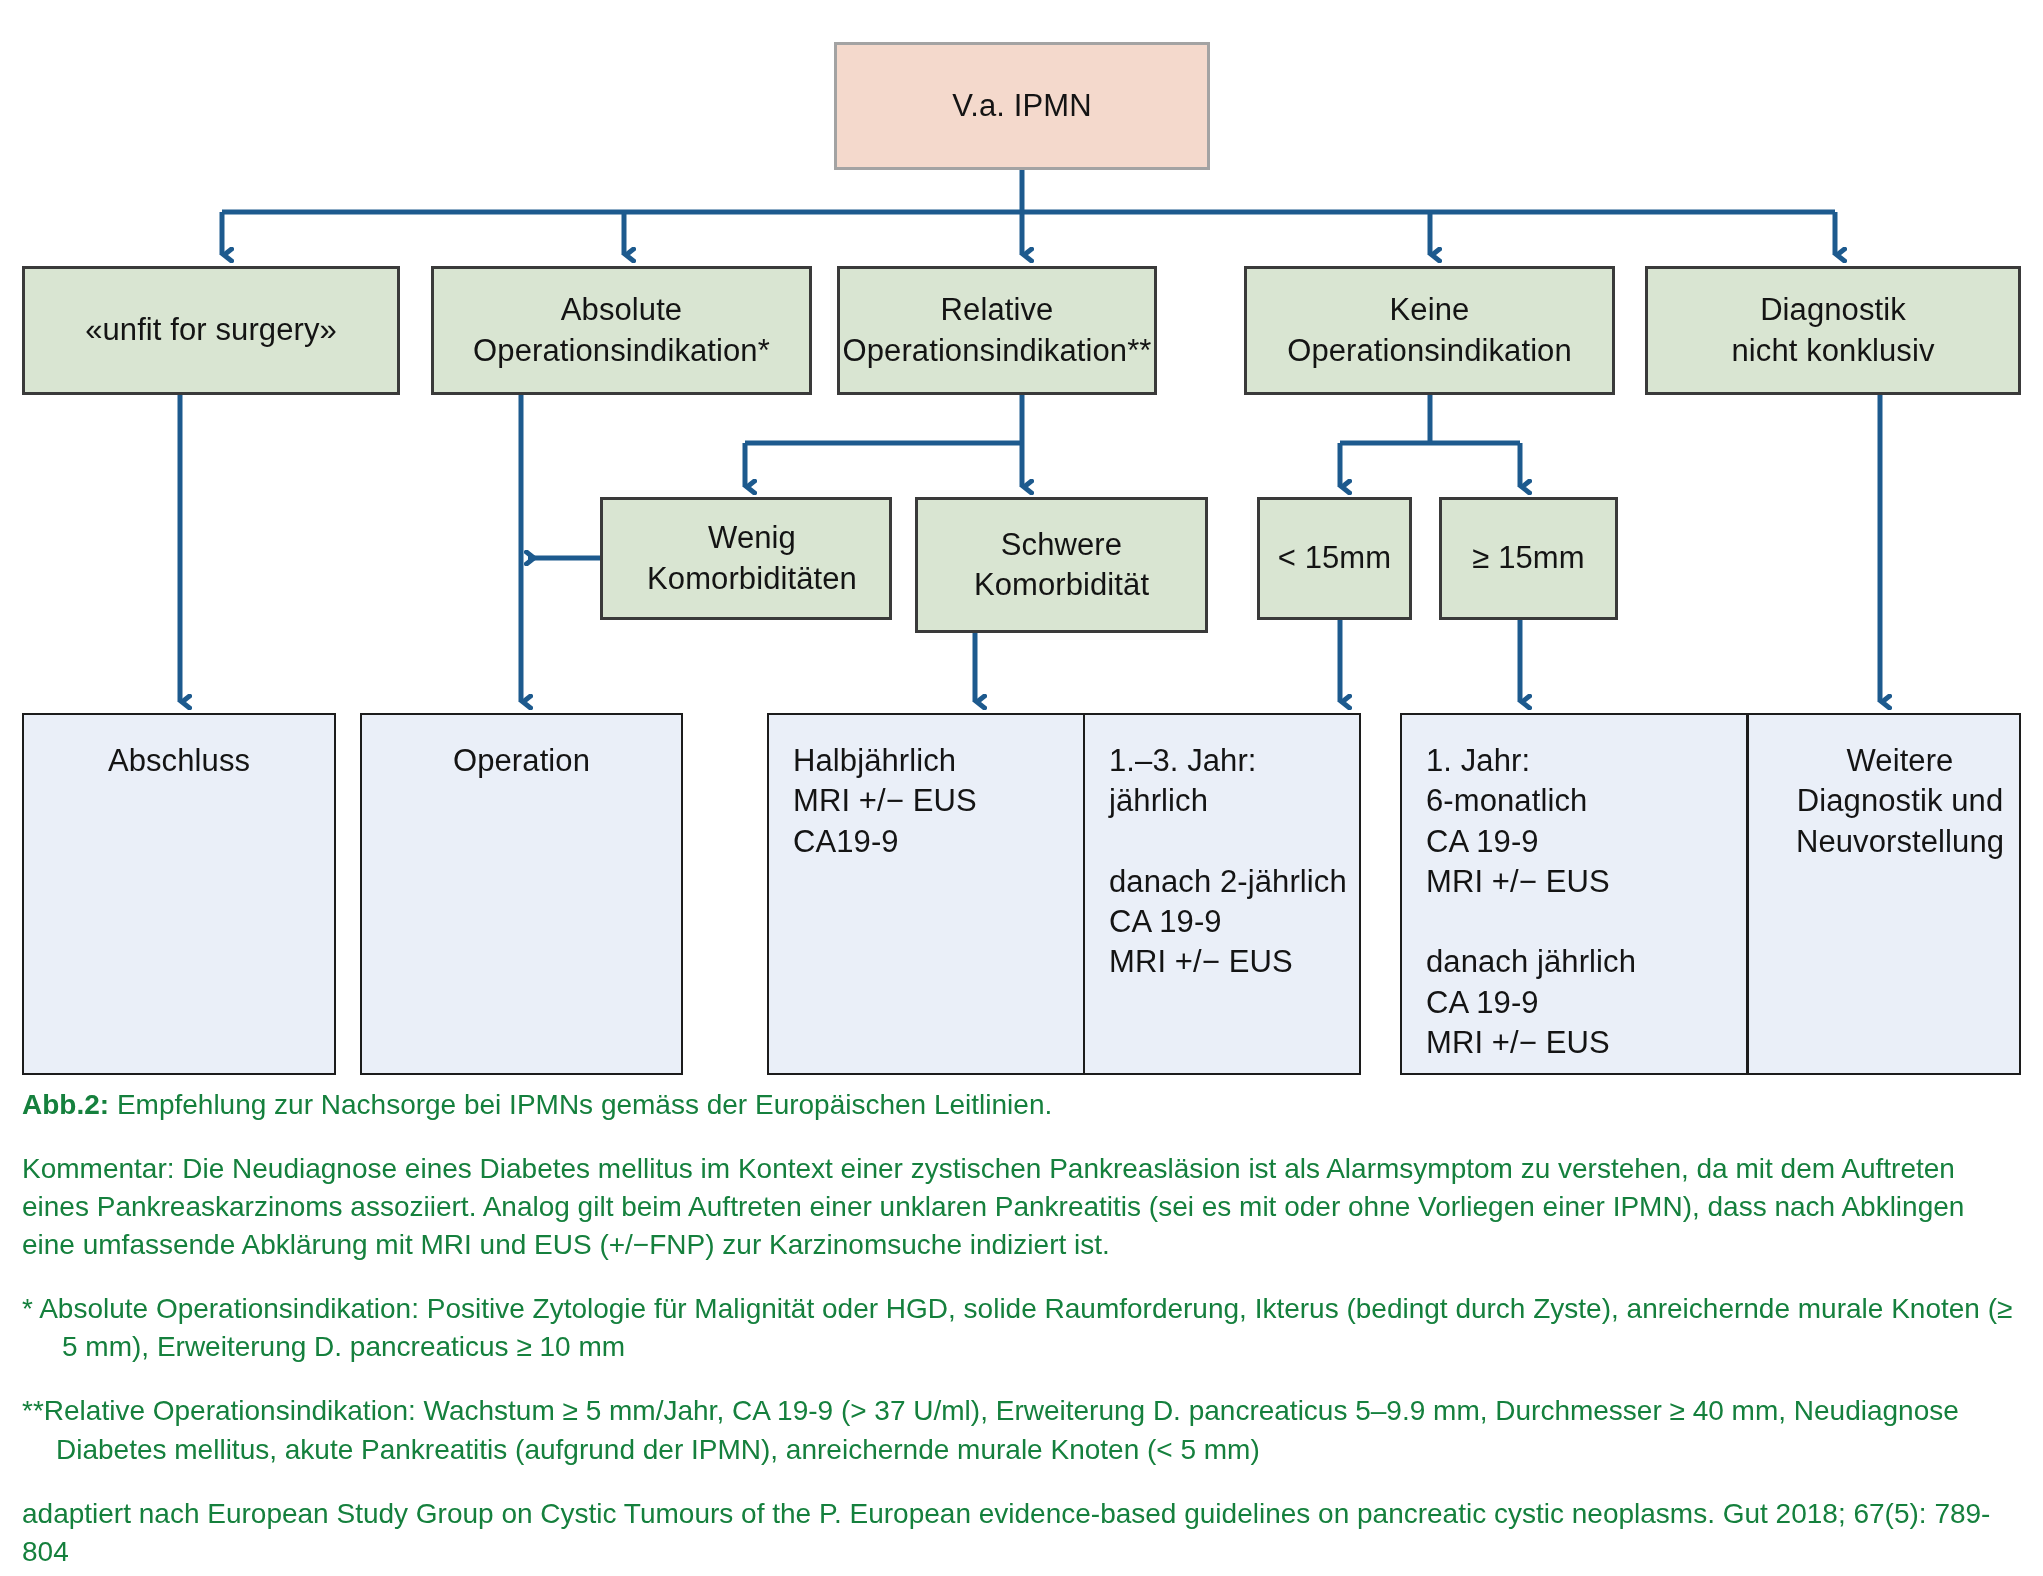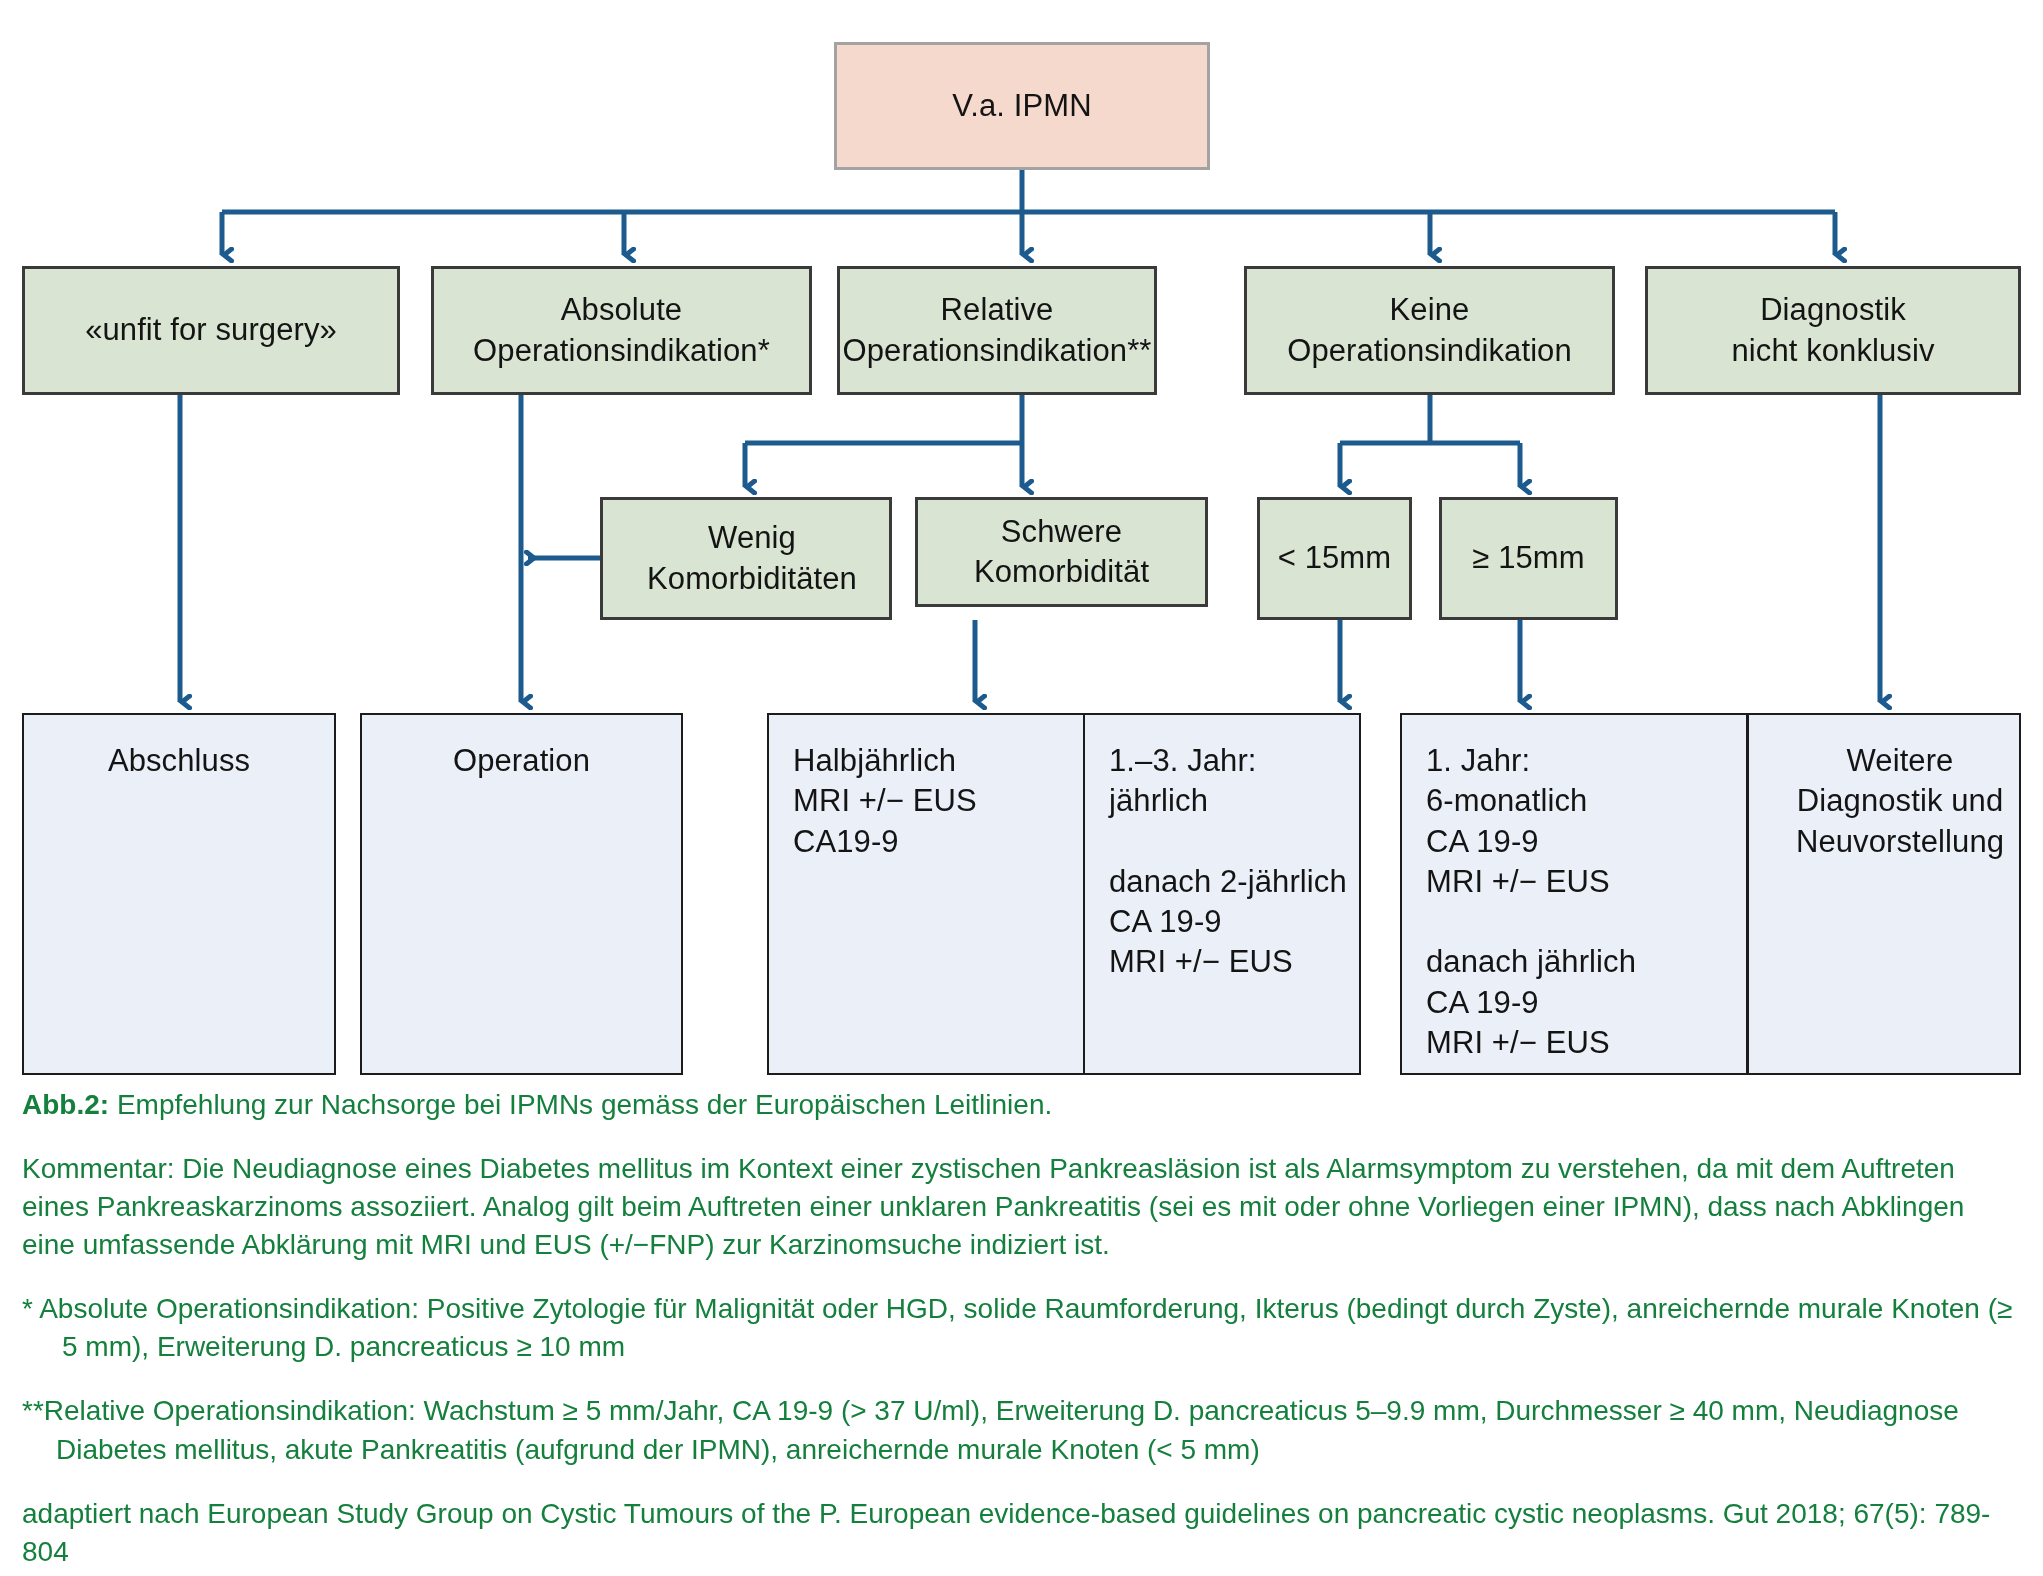--- a/index.html
+++ b/index.html
@@ -173,21 +173,21 @@
     </div>
     <div class="node green" style="left:1645px; top:266px; width:376px; height:129px;">
       <span class="inner">Diagnostik
 nicht konklusiv</span>
     </div>
 
     <div class="node green" style="left:600px; top:497px; width:292px; height:123px;padding-left:12px;">
       <span class="inner">Wenig
 Komorbiditäten</span>
     </div>
-    <div class="node green" style="left:915px; top:497px; width:293px; height:110px;text-align:center;">
+    <div class="node green" style="left:915px; top:497px; width:293px; height:136px;text-align:center;">
       <span class="inner">Schwere
 Komorbidität</span>
     </div>
     <div class="node green" style="left:1257px; top:497px; width:155px; height:123px;">
       <span class="inner">&lt; 15mm</span>
     </div>
     <div class="node green" style="left:1439px; top:497px; width:179px; height:123px;">
       <span class="inner">≥ 15mm</span>
     </div>
 

